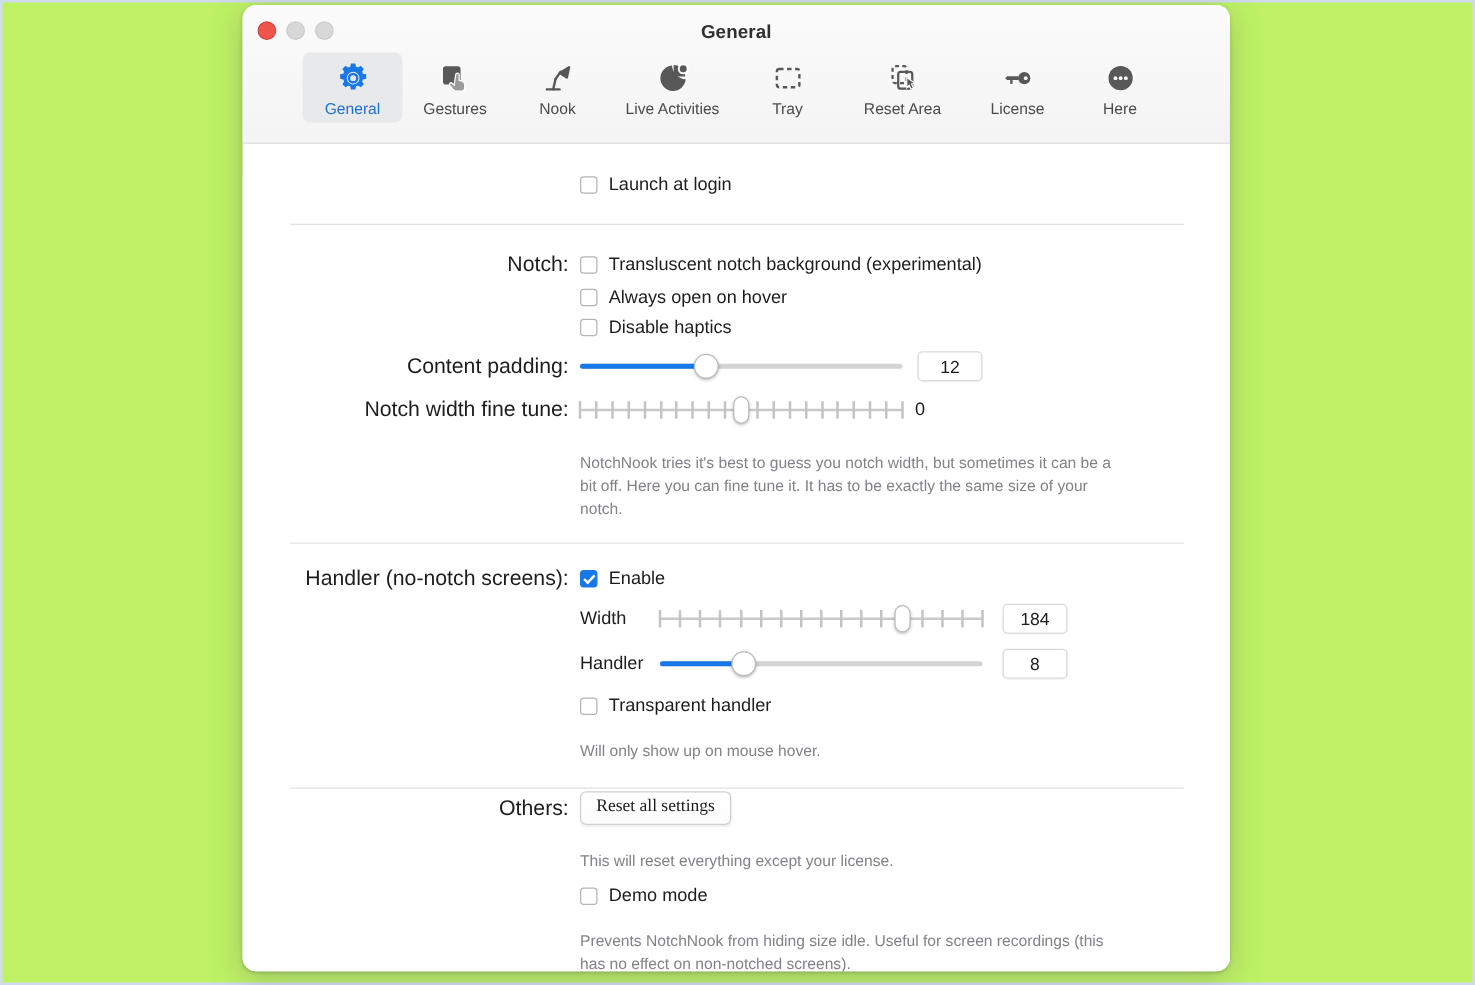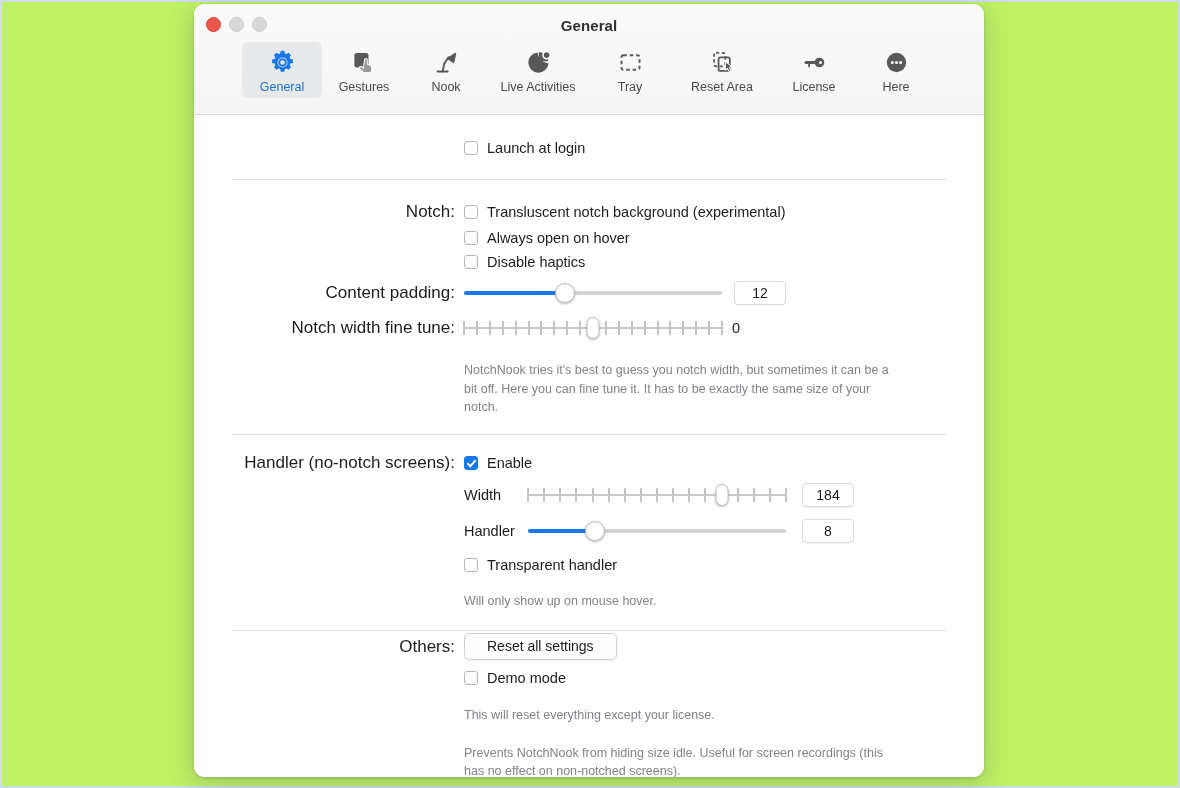--- a/index.html
+++ b/index.html
@@ -301,22 +301,22 @@
     flex: none;
   }
 
   .btn {
     border: 1px solid #d0d0d0;
     border-radius: 5px;
     background: linear-gradient(#ffffff, #fcfcfc);
     box-shadow: 0 1px 1.5px rgba(0,0,0,0.07);
     font-size: 14px;
     color: #1d1d1f;
-    padding: 4px 22px 5px;
-    font-family: Liberation Sans, sans-serif;
+    padding: 4px 12px 5px;
+    font-family: Liberation Serif, serif;
     cursor: default;
   }
 </style>
 </head>
 <body>
 
 <div class="page-frame">
 
   <div class="window">
 
@@ -568,33 +568,33 @@
         <div class="hint">Will only show up on mouse hover.</div>
       </div>
 
       <div class="divider" style="margin-top:20px;"></div>
 
       <div class="row" style="margin-top:2px;">
         <div class="label-col">Others:</div>
         <button class="btn">Reset all settings</button>
       </div>
 
+      <div class="row" style="margin-top:8px;">
+        <div class="label-col"></div>
+        <div class="hint">This will reset everything except your license.</div>
+      </div>
+
       <div class="row" style="margin-top:10px;">
         <div class="label-col"></div>
         <div class="cb-row">
           <span class="cb"></span>
           <span class="cb-label">Demo mode</span>
         </div>
       </div>
 
-      <div class="row" style="margin-top:8px;">
-        <div class="label-col"></div>
-        <div class="hint">This will reset everything except your license.</div>
-      </div>
-
       <div class="row" style="margin-top:7px;">
         <div class="label-col"></div>
         <div class="hint" style="max-width:420px;">Prevents NotchNook from hiding size idle. Useful for screen recordings (this has no effect on non-notched screens).</div>
       </div>
 
     </div>
   </div>
 </div>
 
 </body></html>

